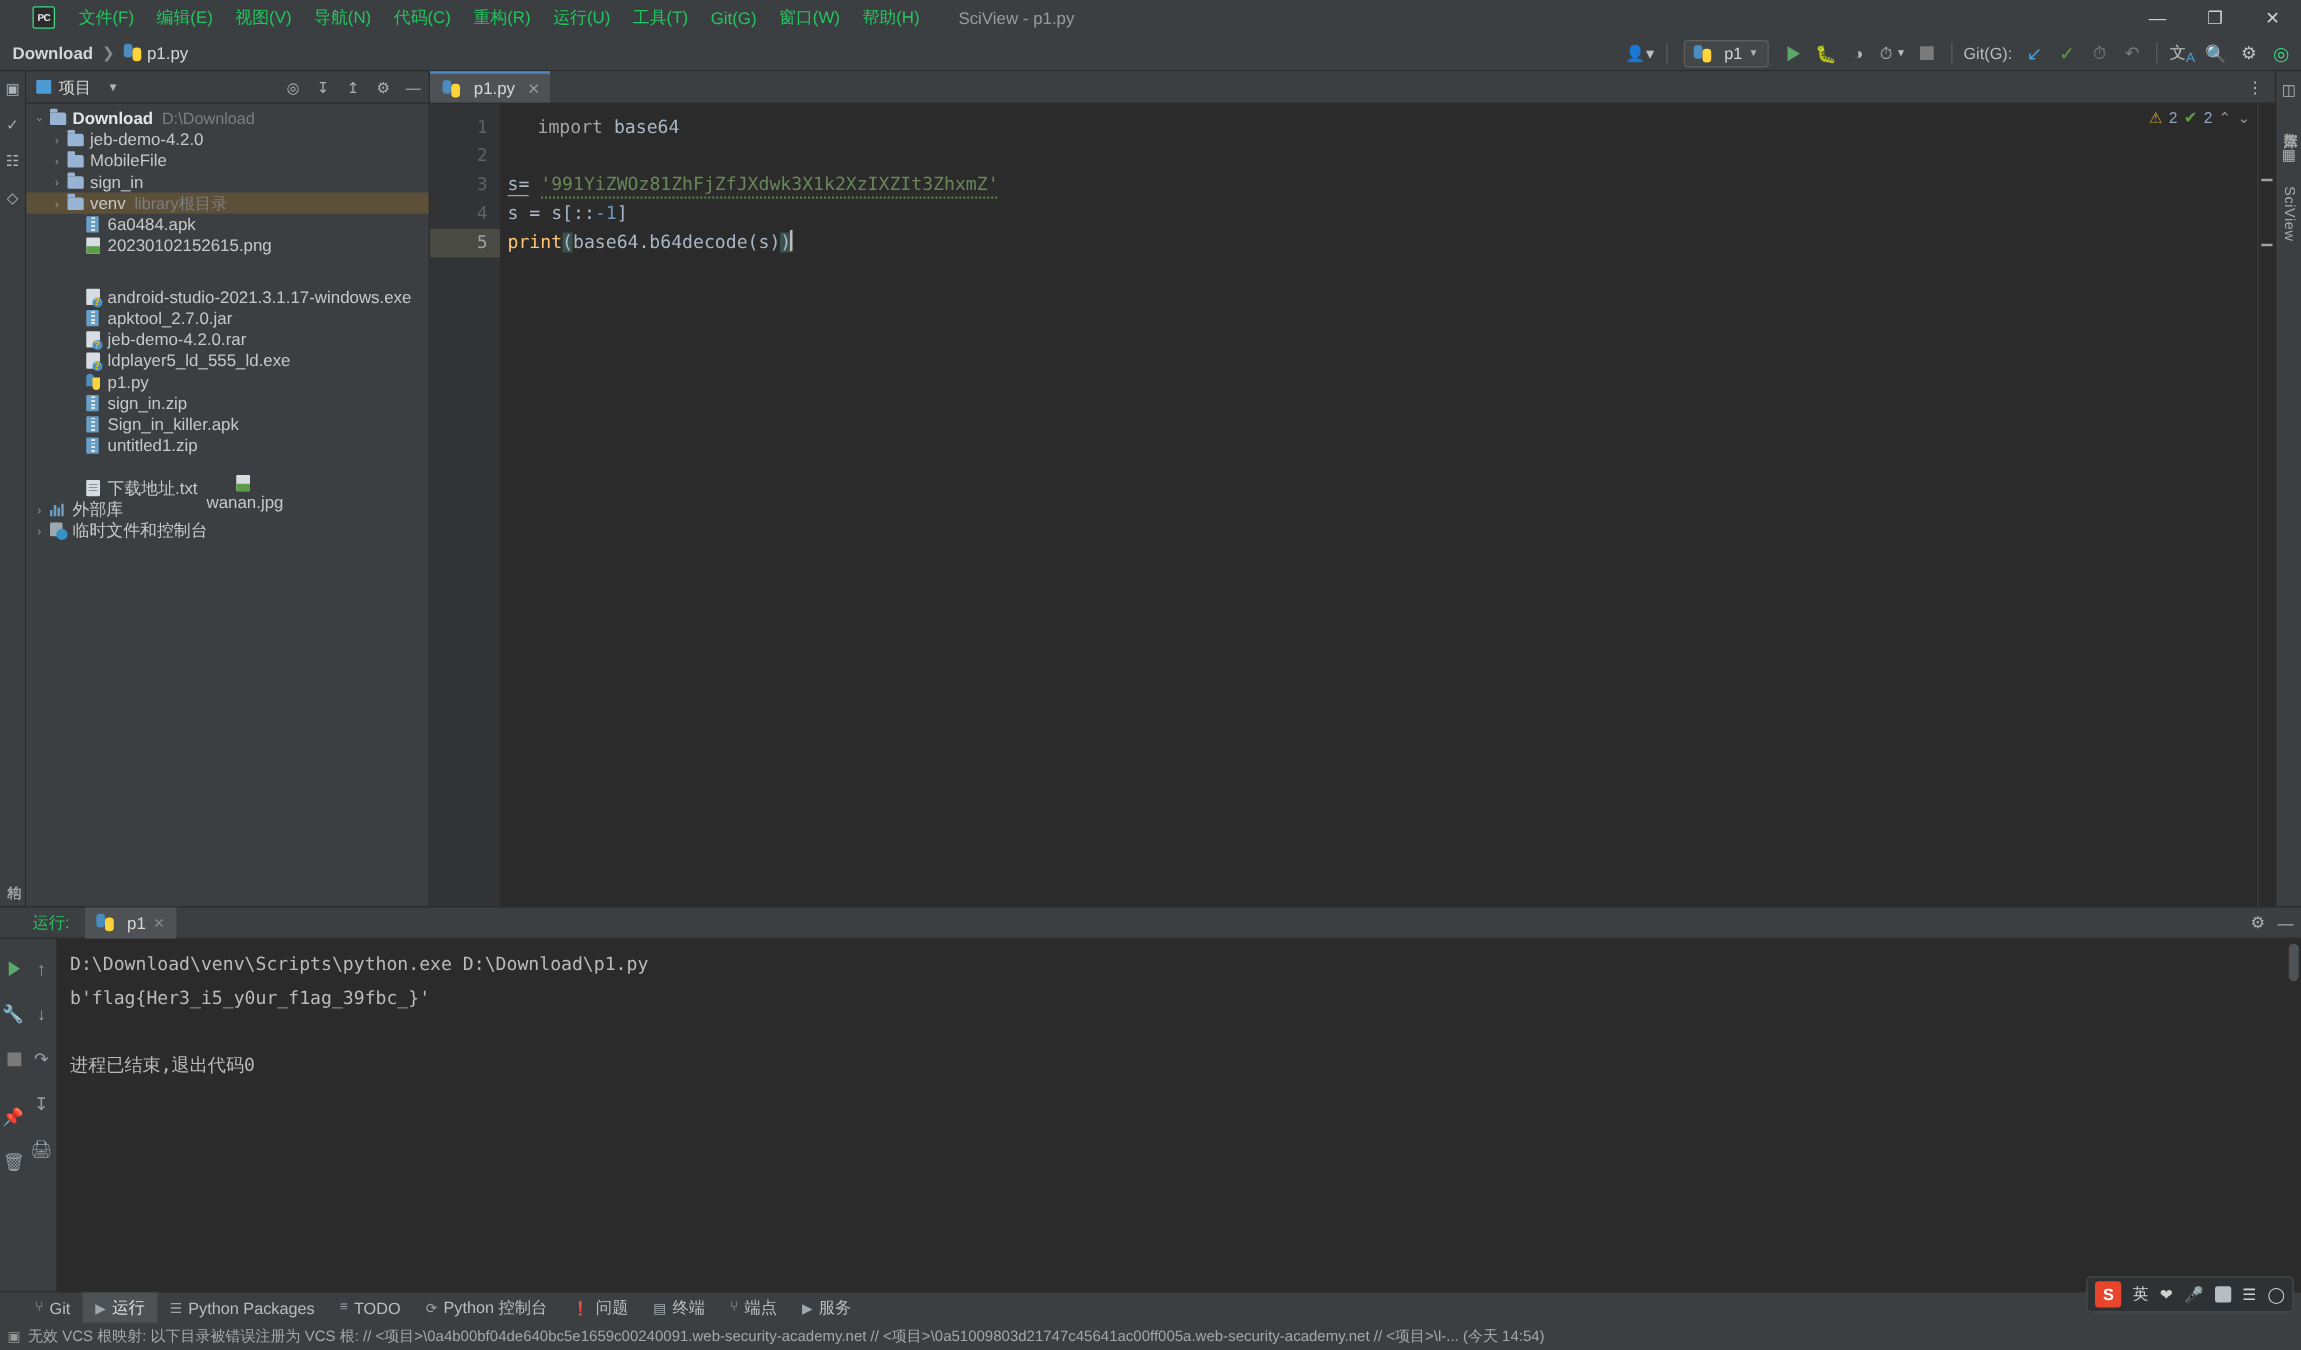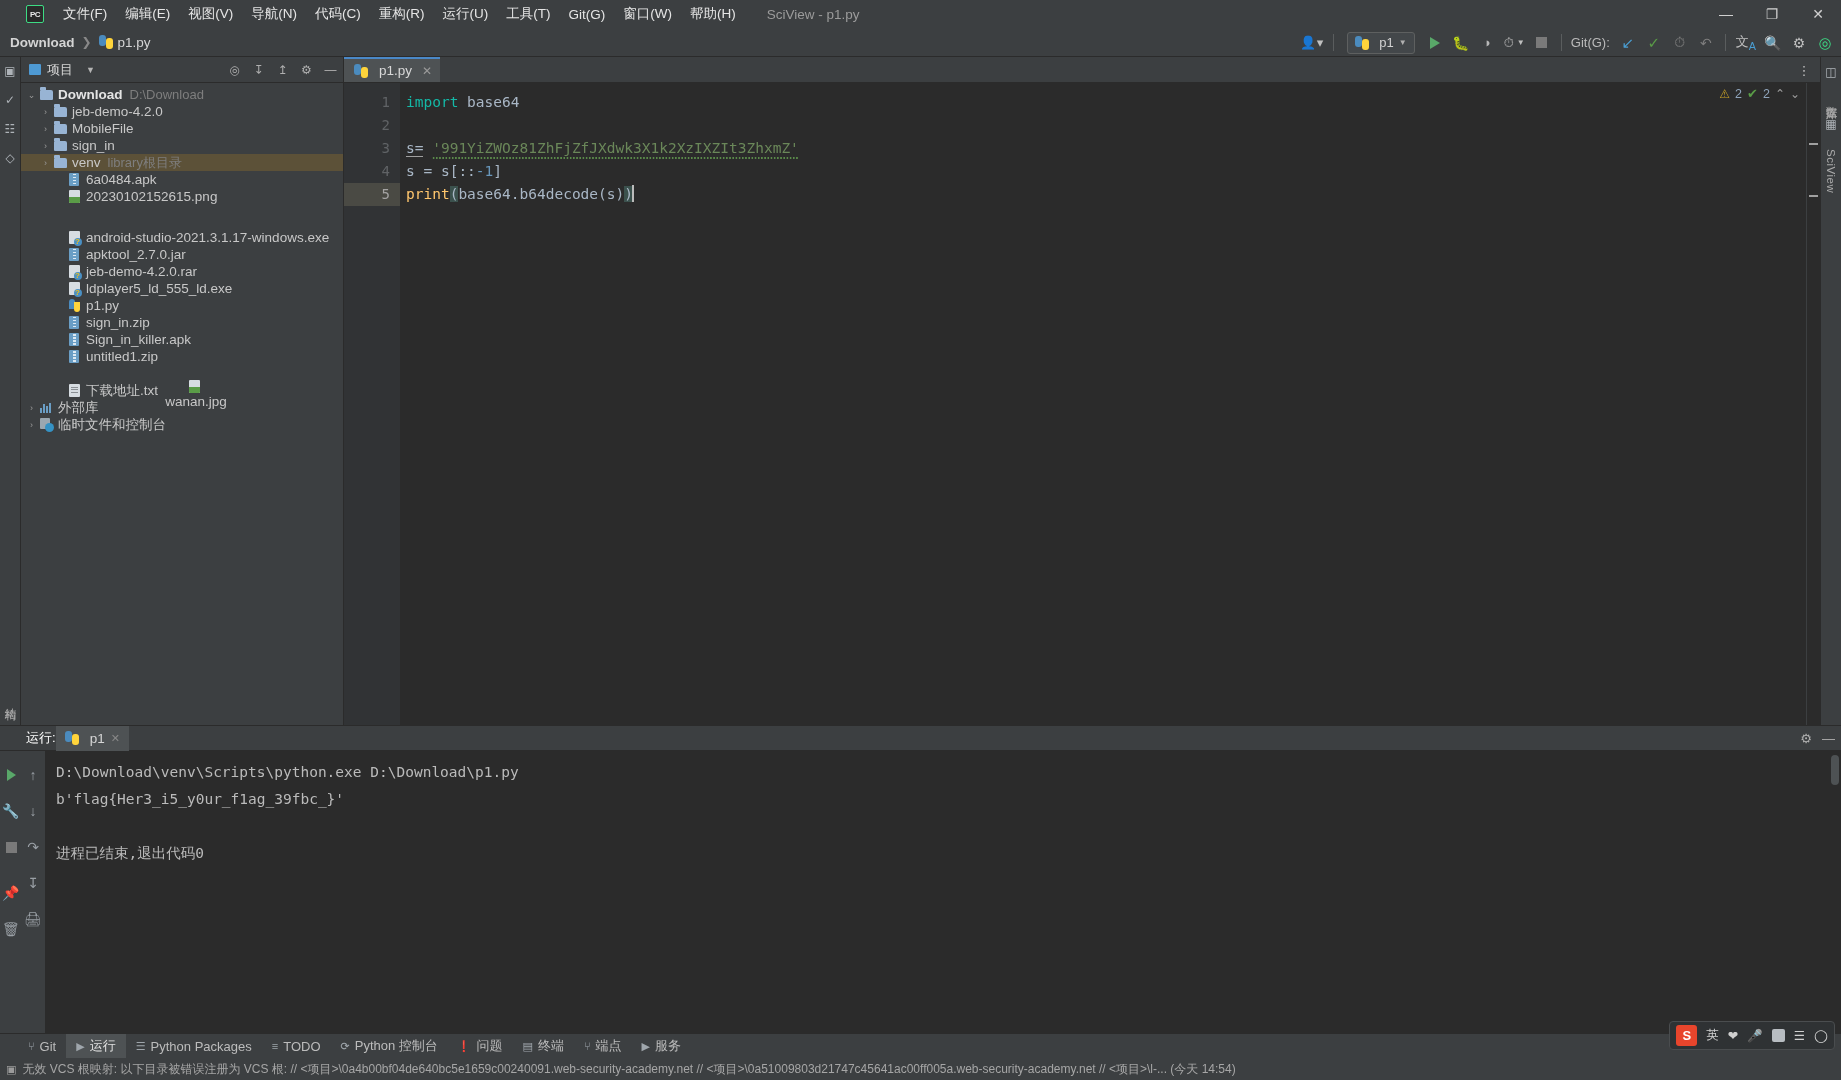--- a/index.html
+++ b/index.html
@@ -18,21 +18,21 @@
     height: 28px; background: #3c3f41; display: flex; align-items: center;
     padding-left: 6px; flex: 0 0 28px; position: relative; margin-left: 20px;
   }
   .pc-logo {
     width: 18px; height: 18px; border: 1.5px solid #3ddc84; border-radius: 2px;
     display: flex; align-items: center; justify-content: center;
     font-size: 8px; font-weight: bold; color: #e8e8e8; margin-right: 10px;
     background: #2b2b2b; letter-spacing: -.5px;
   }
   .menu-item {
-    padding: 4px 9px; font-size: 13.5px; color: #e5e5e5; white-space: nowrap; cursor: default;
+    padding: 4px 9px; font-size: 13.5px; color: #22c55e; white-space: nowrap; cursor: default;
   }
   .win-title { margin-left: 22px; color: #9b9b9b; font-size: 13.5px; }
   .win-ctrl { position: absolute; right: 0; top: 0; height: 28px; display: flex; }
   .win-btn { width: 46px; height: 28px; display: flex; align-items: center; justify-content: center; color: #d0d0d0; font-size: 14px; }
 
   
   .navbar {
     height: 29px; background: #3c3f41; display: flex; align-items: center;
     border-bottom: 1px solid #2b2b2b; flex: 0 0 29px; padding-left: 10px; position: relative;
   }
@@ -133,21 +133,21 @@
   .editor-wrap { flex: 1; display: flex; min-height: 0; background: #2b2b2b; position: relative; }
   .gutter {
     width: 56px; background: #313335; color: #606366; font-family: "DejaVu Sans Mono", monospace;
     font-size: 14px; text-align: right; padding: 8px 10px 0 0; flex: 0 0 56px; line-height: 23px;
   }
   .gline.cur { color: #a4a3a3; background: #4a4a44; display: block; margin-right: -10px; padding-right: 10px; }
   .code {
     flex: 1; padding: 8px 0 0 6px; font-family: "DejaVu Sans Mono", monospace; font-size: 14.5px;
     line-height: 23px; color: #a9b7c6; white-space: pre; position: relative; overflow: hidden;
   }
-  .kw { color: #14b8a6; }
+  .kw { color: #a3a3a3; margin-left: 24px; }
   .str { color: #6a8759; }
   .num { color: #6897bb; }
   .fn { color: #ffc66d; }
   .ident { color: #a9b7c6; }
   .err-und { border-bottom: 1px solid #a0a0a0; }
   .squig {
     background-image: radial-gradient(circle at 1.6px 3.1px, #5a8a4a 1.1px, transparent 1.2px);
     background-size: 3.2px 4px; background-repeat: repeat-x; background-position: 0 100%;
     padding-bottom: 3px;
   }
@@ -167,21 +167,21 @@
 
   
   .right-strip {
     width: 21px; background: #3c3f41; border-left: 1px solid #2b2b2b;
     display: flex; flex-direction: column; align-items: center; padding-top: 5px; gap: 10px; flex: 0 0 21px;
   }
 
   
   .run-panel { height: 308px; background: #3c3f41; display: flex; flex-direction: column; border-top: 1px solid #2b2b2b; flex: 0 0 308px; }
   .run-head { height: 25px; display: flex; align-items: center; padding-left: 26px; position: relative; border-bottom: 1px solid #2b2b2b; }
-  .run-head-label { font-size: 13px; color: #ffffff; }
+  .run-head-label { font-size: 13px; color: #22c55e; margin-right: 12px; }
   .run-tab { display: flex; align-items: center; gap: 6px; padding: 0 9px; height: 25px; background: #4e5254; font-size: 13.5px; color: #d6d6d6; }
   .run-head-right { position: absolute; right: 6px; display: flex; gap: 10px; align-items: center; color: #b0b0b0; font-size: 13px; }
   .run-body { flex: 1; display: flex; min-height: 0; }
   .run-side {
     width: 46px; background: #3c3f41; display: flex; flex-direction: column; align-items: center;
     padding-top: 5px; gap: 3px; flex: 0 0 46px; border-right: 1px solid #2b2b2b;
   }
   .run-side2 { width: 22px; display: flex; flex-direction: column; align-items: center; padding-top: 6px; gap: 10px; flex: 0 0 22px; }
   .rsbtn { width: 26px; height: 26px; display: flex; align-items: center; justify-content: center; color: #9aa0a6; font-size: 14px; border-radius: 3px; }
   .console {

